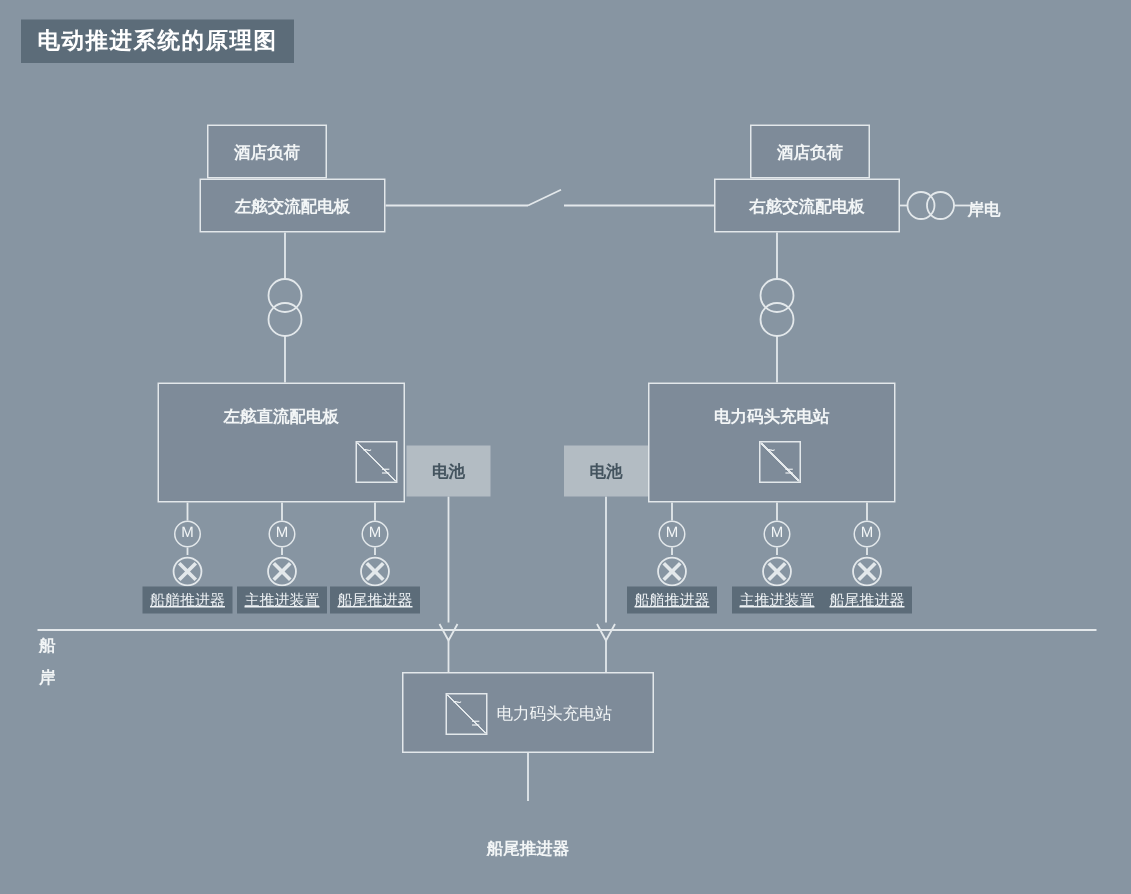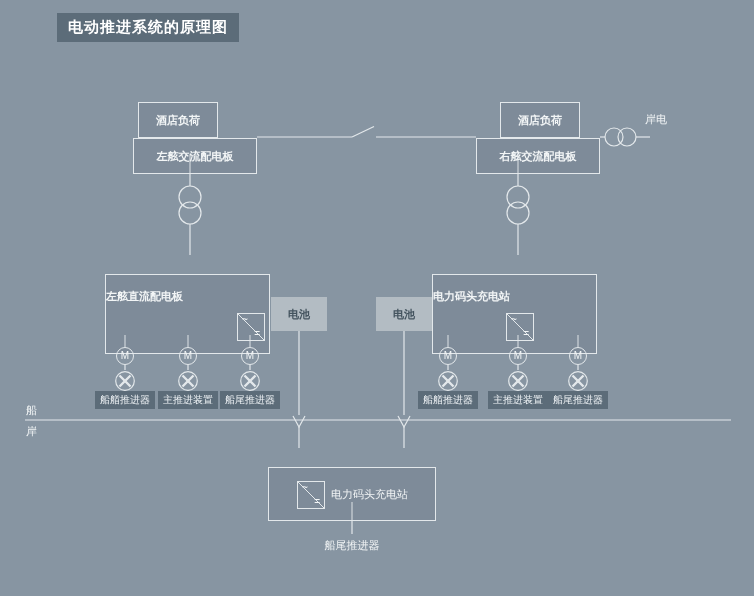--- a/index.html
+++ b/index.html
@@ -9,47 +9,47 @@
     --battery-fill:#b3bcc3;
     --battery-text:#44545f;
     --line:#e3e8eb;
   }
   html,body{margin:0;padding:0;}
   body{font-family:"Liberation Sans", sans-serif;}
   .canvas{position:relative;width:754px;height:596px;background:var(--background);overflow:hidden;}
   .wires{position:absolute;left:0;top:0;}
   .wires path,.wires circle{stroke:var(--line);fill:none;stroke-width:1.2;}
   .title{position:absolute;left:14px;top:13px;background:var(--panel-dark);color:#ffffff;
-         font-size:15px;font-weight:700;padding:5px 11px;letter-spacing:1px;white-space:nowrap;margin-left:43px;}
+         font-size:15px;font-weight:700;padding:5px 11px;letter-spacing:1px;white-space:nowrap;}
   .box{position:absolute;border:1px solid var(--box-border);background:rgba(62,78,90,0.12);
-       box-sizing:border-box;color:#f2f5f6;margin-top:19px;}
+       box-sizing:border-box;color:#f2f5f6;}
   .box.center{display:flex;align-items:center;justify-content:center;font-size:11px;font-weight:700;}
-  .dc-label{display:block;margin-top:14px;font-size:11px;font-weight:700;}
+  .dc-label{display:block;text-align:center;margin-top:14px;font-size:11px;font-weight:700;}
   .battery{position:absolute;background:var(--battery-fill);color:var(--battery-text);
            display:flex;align-items:center;justify-content:center;font-size:11px;font-weight:700;
            box-sizing:border-box;}
   .inverter{position:absolute;width:28px;height:28px;border:1px solid var(--line);box-sizing:border-box;
             background:linear-gradient(to top right,
               transparent calc(50% - 0.7px),
               var(--line) calc(50% - 0.7px),
               var(--line) calc(50% + 0.7px),
               transparent calc(50% + 0.7px));}
   .inv-ac{position:absolute;left:4px;top:0px;font-size:10px;color:#f2f5f6;line-height:12px;}
   .inv-dc{position:absolute;right:4px;bottom:0px;font-size:10px;color:#f2f5f6;line-height:12px;}
   .motor-unit{position:absolute;top:347px;width:0;}
   .motor-circle{position:absolute;left:-9px;top:0;width:18px;height:18px;border:1px solid var(--line);
                 border-radius:50%;color:#f2f5f6;font-size:10px;line-height:16px;text-align:center;
                 box-sizing:border-box;}
   .propeller{position:absolute;left:-11px;top:23px;}
   .propeller circle{stroke:var(--line);fill:none;stroke-width:1.2;}
   .propeller .blades{stroke:var(--line);stroke-width:2.4;fill:none;}
   .propeller .hub{fill:var(--line);stroke:none;}
   .thruster-label{position:absolute;top:44px;left:0;transform:translateX(-50%);white-space:nowrap;
-                  background:var(--panel-dark);color:#eef2f5;font-size:10px;padding:2px 5px;}
-  .float-label{position:absolute;color:#f2f5f6;font-size:11px;font-weight:400;white-space:nowrap;}
+                  background:var(--panel-dark);color:#eef2f5;font-size:10px;padding:2px 5px;text-decoration:underline;}
+  .float-label{position:absolute;color:#f2f5f6;font-size:11px;font-weight:700;white-space:nowrap;margin-top:20px;}
   .cs-label{position:absolute;left:62px;top:0;height:100%;display:flex;align-items:center;
             font-size:11px;font-weight:400;color:#f2f5f6;white-space:nowrap;}
 </style>
 </head>
 <body>
 
 <div class="canvas">
 
   <svg class="wires" width="754" height="596" viewBox="0 0 754 596">
 

